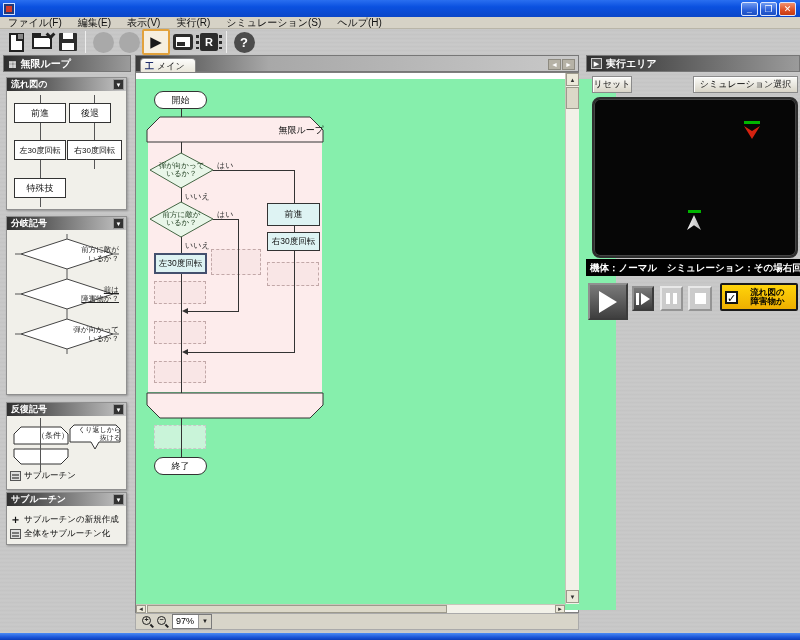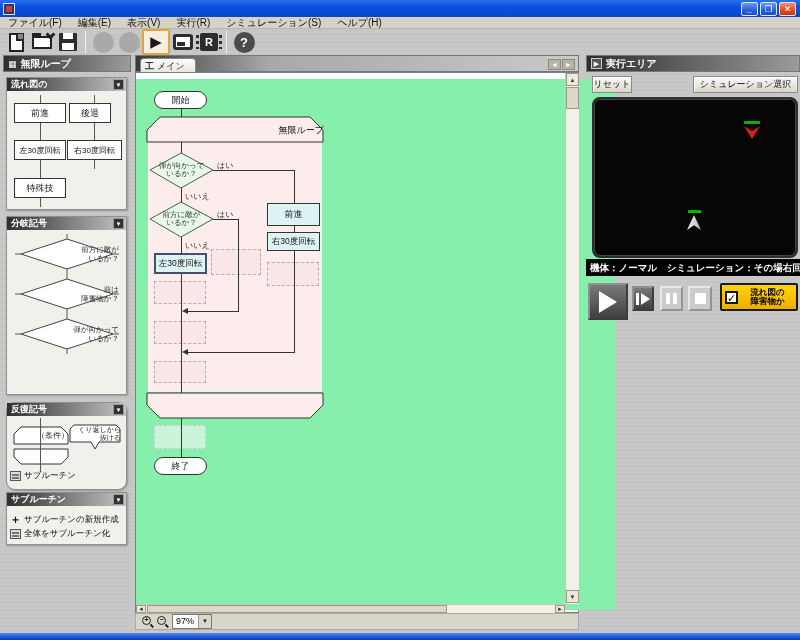--- a/index.html
+++ b/index.html
@@ -231,36 +231,36 @@
         <div class="dtext" style="top:12px;"><span>前方に敵が</span><br><span>いるか？</span></div>
       </div>
       <div style="position:absolute; left:8px; top:44px;">
         <svg width="104" height="40">
             <polygon points="52,5 98,20 52,35 6,20" fill="#fff" stroke="#444"></polygon>
             <line x1="52" y1="0" x2="52" y2="5" stroke="#555"></line>
             <line x1="52" y1="35" x2="52" y2="40" stroke="#555"></line>
             <line x1="0" y1="20" x2="6" y2="20" stroke="#555"></line>
             <line x1="98" y1="20" x2="104" y2="20" stroke="#555"></line>
           </svg>
-        <div class="dtext" style="top:12px;"><span>前は</span><br><span>障害物か？</span></div>
+        <div class="dtext" style="top:12px;text-decoration:underline;"><span>前は</span><br><span>障害物か？</span></div>
       </div>
       <div style="position:absolute; left:8px; top:84px;">
         <svg width="104" height="40">
             <polygon points="52,5 98,20 52,35 6,20" fill="#fff" stroke="#444"></polygon>
             <line x1="52" y1="0" x2="52" y2="5" stroke="#555"></line>
             <line x1="52" y1="35" x2="52" y2="40" stroke="#555"></line>
             <line x1="0" y1="20" x2="6" y2="20" stroke="#555"></line>
             <line x1="98" y1="20" x2="104" y2="20" stroke="#555"></line>
           </svg>
         <div class="dtext" style="top:12px;"><span>弾が向かって</span><br><span>いるか？</span></div>
       </div>
     </div>
   </div>
 
-  <div class="section" style="top:402px; height:88px;border-radius:9px;">
+  <div class="section" style="top:402px; height:88px;">
     <div class="sechdr">
       <span>反復記号</span>
       <div class="secarrow">▼</div>
     </div>
     <div class="secbody" style="height:53px;">
       <div class="pline" style="left:33px; top:2px; height:54px;"></div>
       <div style="position:absolute; left:6px; top:10px;">
         <svg width="56" height="19">
             <polygon points="8,1 48,1 55,8 55,18 1,18 1,8" fill="#fff" stroke="#333"></polygon>
           </svg>

